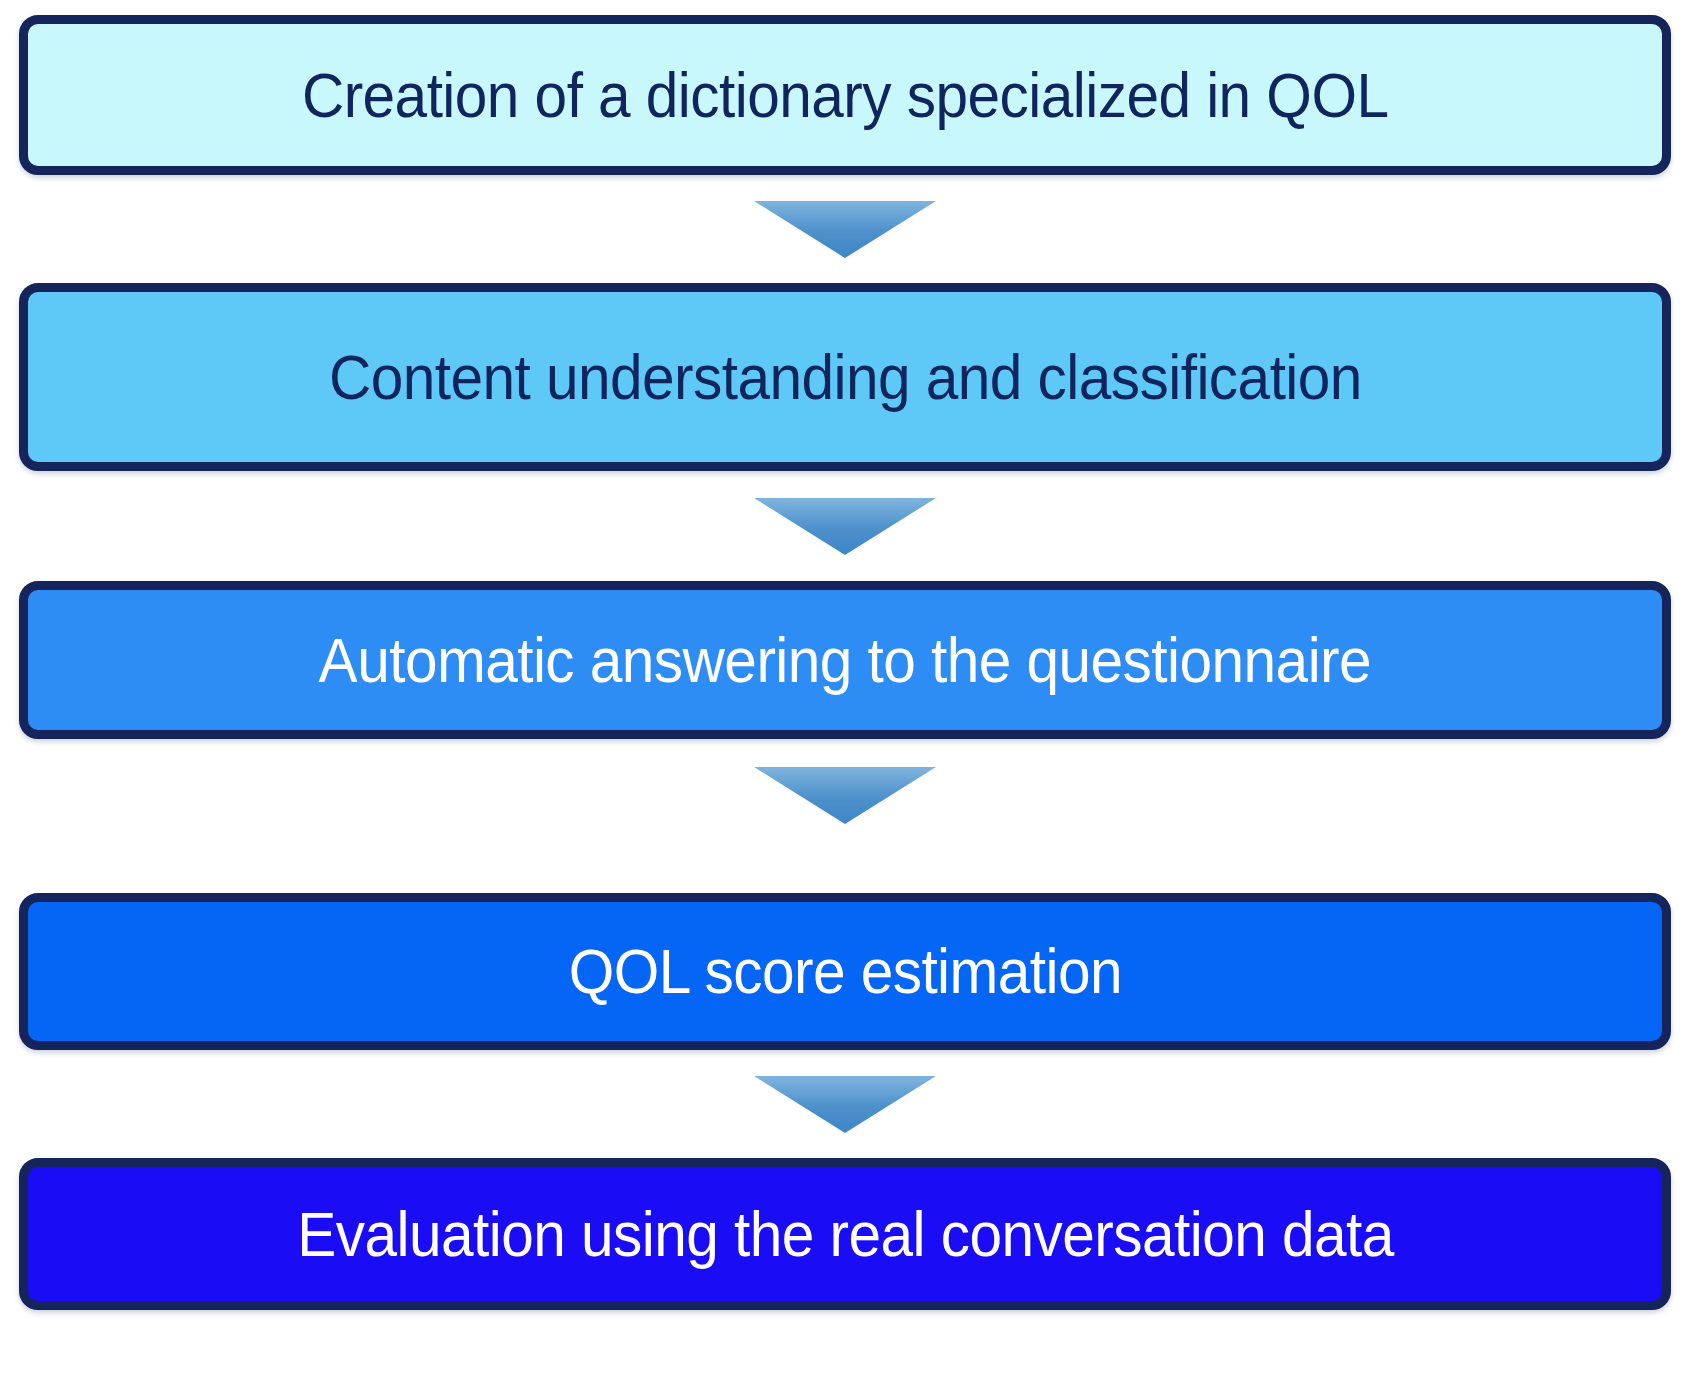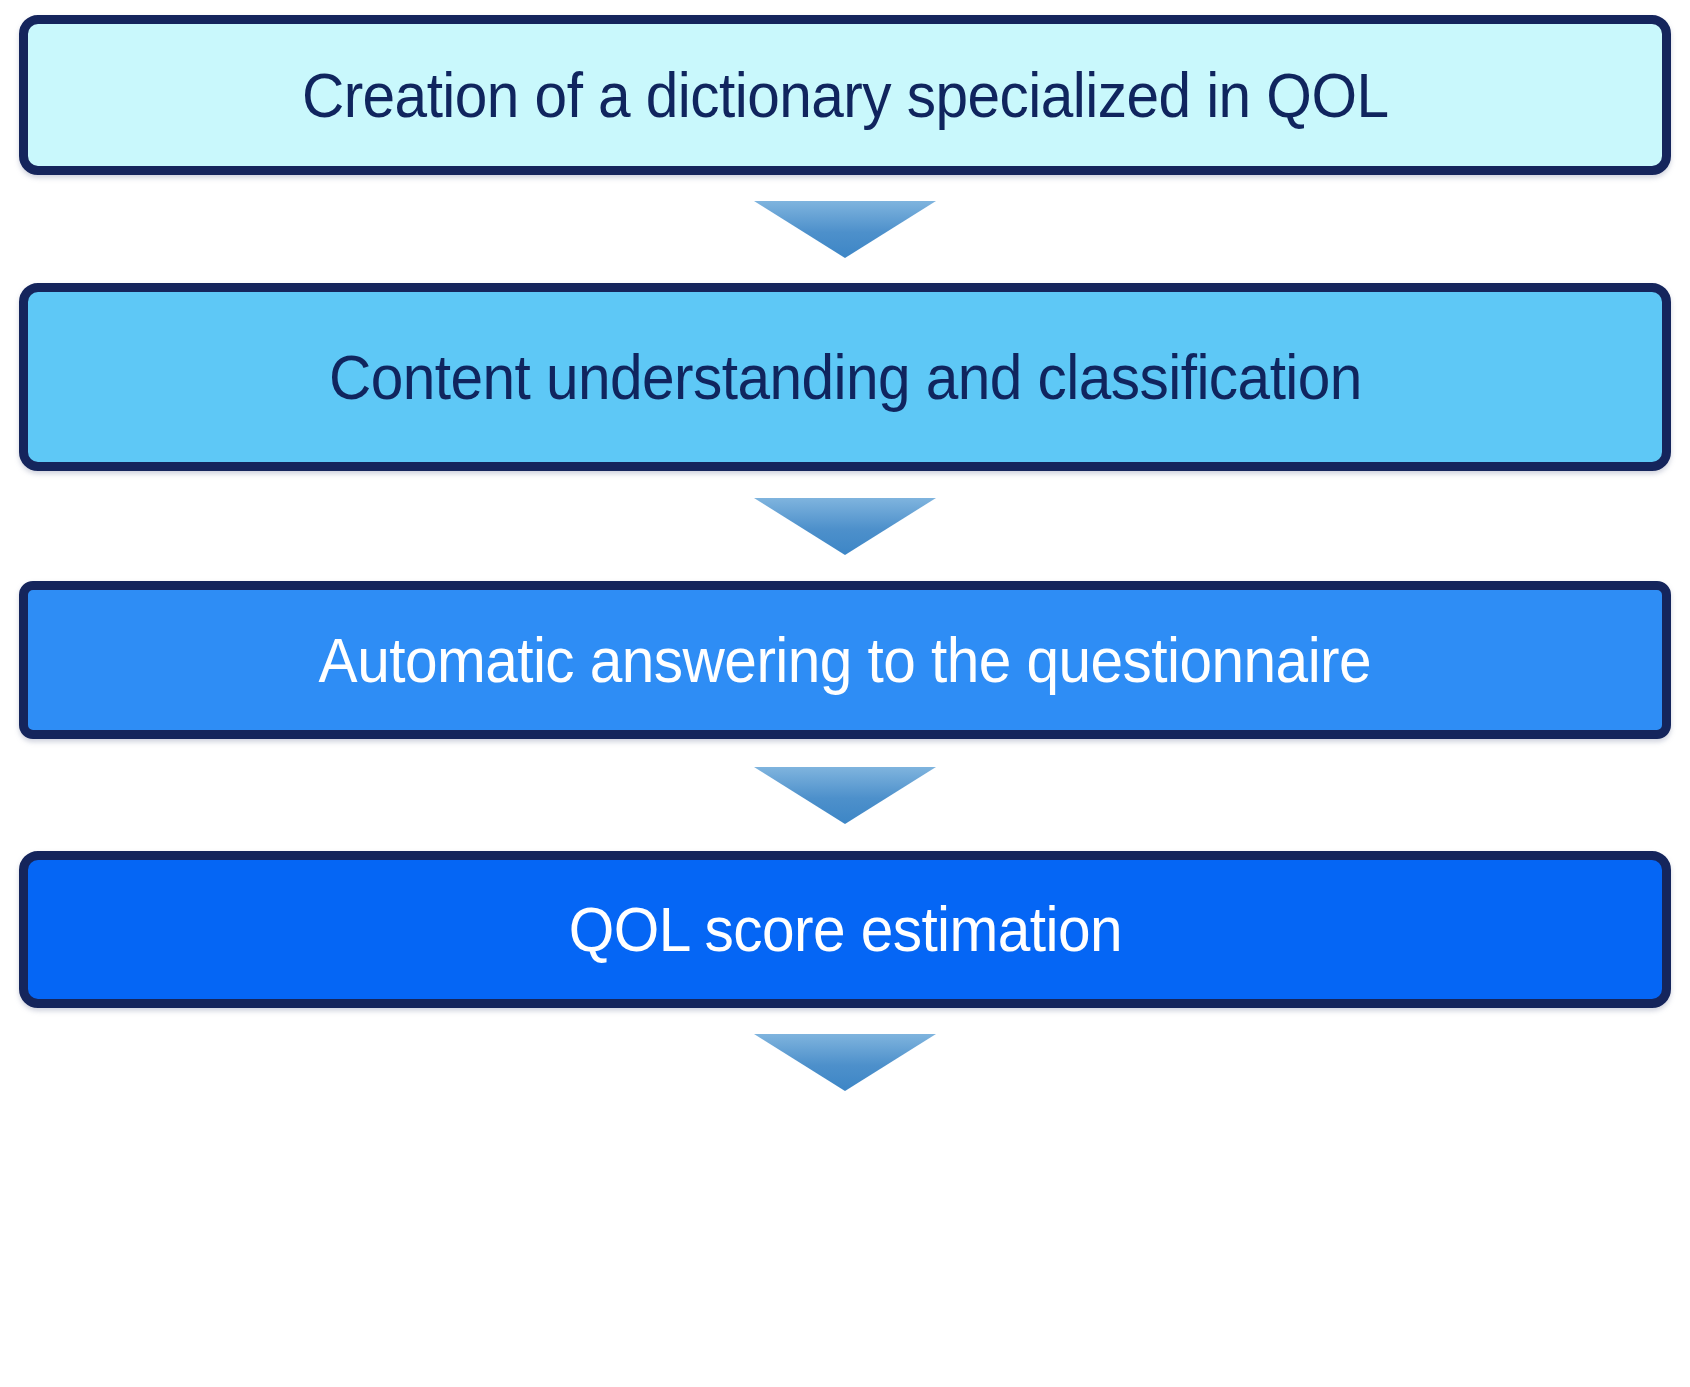--- a/index.html
+++ b/index.html
@@ -47,21 +47,21 @@
     letter-spacing: -0.6px;
     transform: scaleX(0.93);
     transform-origin: center center;
     white-space: nowrap;
     padding: 0 10px;
   }
 
   
   .step-1 { height: 160px; margin-top: 15px; }
   .step-2 { height: 188px; }
-  .step-3 { height: 158px; border-radius: 14px; }
+  .step-3 { height: 158px; }
   .step-4 { height: 157px; }
   .step-5 { height: 152px; }
 
   
   .step-1 { background: #c9f8fc; }
   .step-2 { background: #5ec8f6; }
   .step-3 { background: #2e8df5; }
   .step-4 { background: #0566f5; }
   .step-5 { background: #1a0df5; }
 
@@ -137,31 +137,34 @@
         <linearGradient id="arrowGrad3" x1="0" y1="0" x2="0" y2="1">
           <stop offset="0%" stop-color="#7fb4de"></stop>
           <stop offset="55%" stop-color="#4d90cb"></stop>
           <stop offset="100%" stop-color="#3d86c6"></stop>
         </linearGradient>
       </defs>
       <polygon points="0,0 182,0 91,57" fill="url(#arrowGrad3)"></polygon>
     </svg>
   </div>
 
-  <div class="step-box step-4" style="background: rgb(5, 102, 245); border-color: rgb(21, 37, 92);">
+  <div class="step-box step-4" style="background: rgb(5, 102, 245); border-color: rgb(21, 37, 92); margin-top: 42px;">
     <span class="step-label" style="color: rgb(255, 255, 255);">QOL score estimation</span>
   </div>
 
   <div class="connector conn-4">
     <svg class="arrow-down" width="182" height="57" viewBox="0 0 182 57">
       <defs>
         <linearGradient id="arrowGrad4" x1="0" y1="0" x2="0" y2="1">
           <stop offset="0%" stop-color="#7fb4de"></stop>
           <stop offset="55%" stop-color="#4d90cb"></stop>
           <stop offset="100%" stop-color="#3d86c6"></stop>
         </linearGradient>
       </defs>
       <polygon points="0,0 182,0 91,57" fill="url(#arrowGrad4)"></polygon>
     </svg>
   </div>
 
+  <div class="step-box step-5" style="background: rgb(26, 13, 245); border-color: rgb(21, 37, 92);">
+    <span class="step-label" style="color: rgb(255, 255, 255);">Evaluation using the real conversation data</span>
+  </div>
 
 </div>
 
 </body></html>

